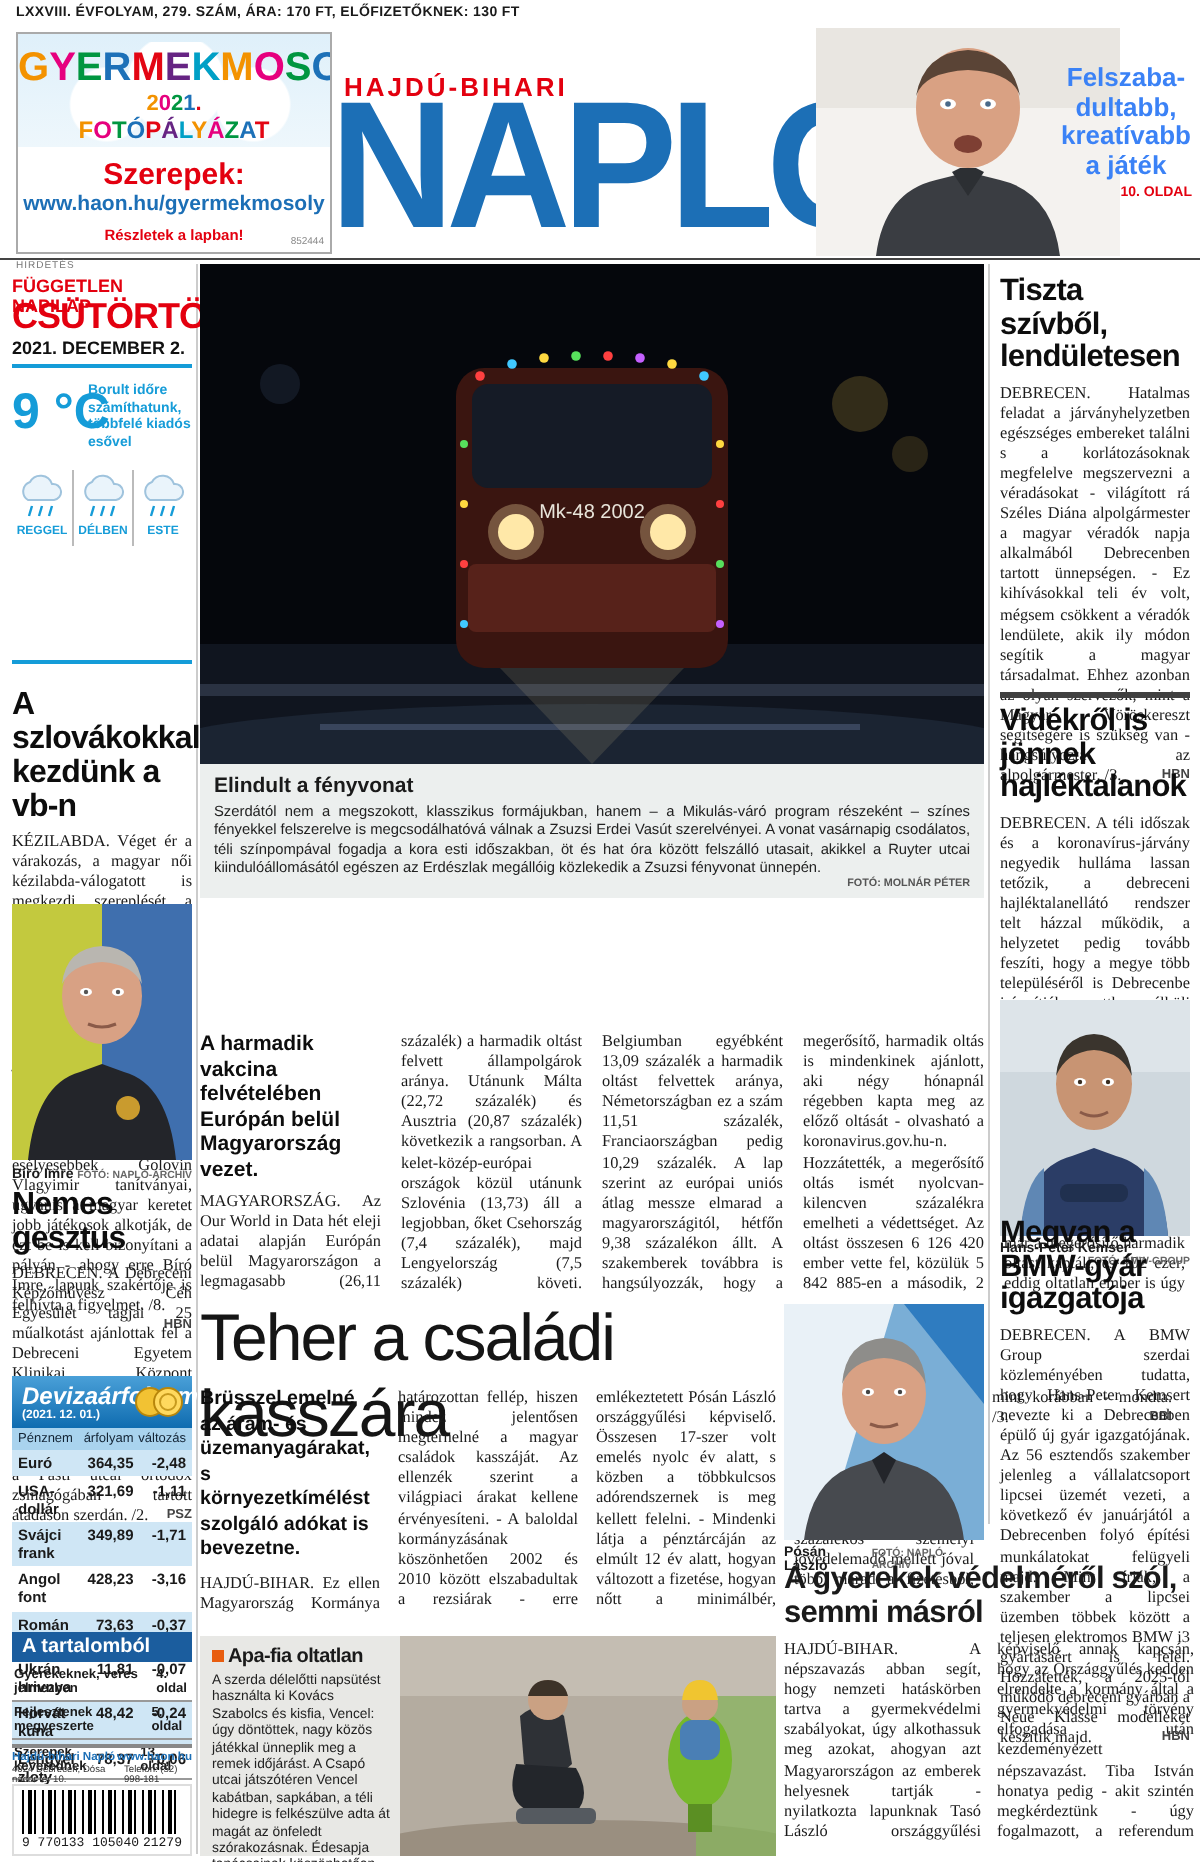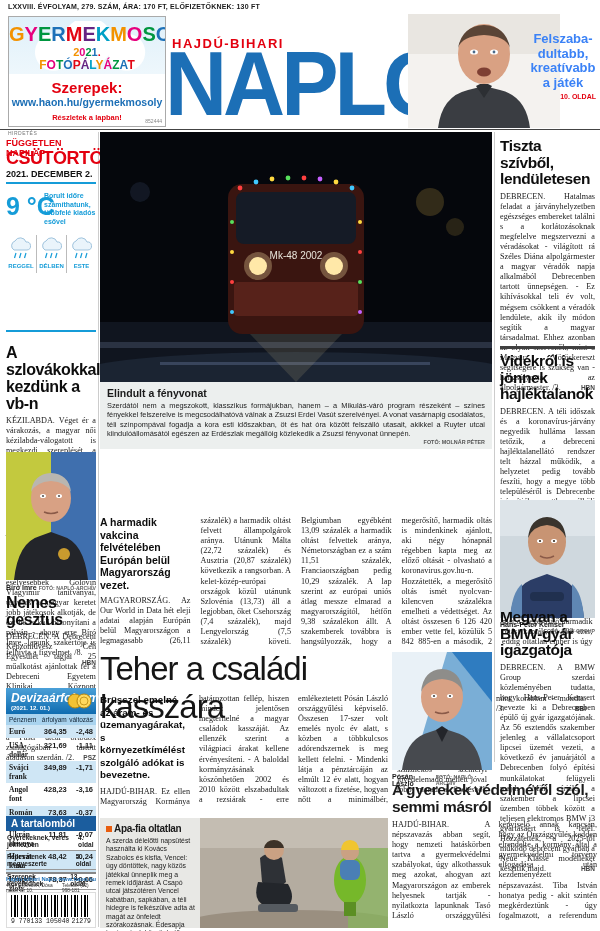--- a/index.html
+++ b/index.html
@@ -67,21 +67,21 @@
   
   .forex { top:688px; }
   .fxhead { background:linear-gradient(180deg,#4aa0d8,#0f6cb0); color:#fff; padding:3px 5px 2px; position:relative; height:26px;}
   .fxtitle { font-size:12px; font-weight:bold; font-style:italic;}
   .fxdate { font-size:6px; font-weight:bold;}
   .coins { position:absolute; right:4px; top:4px; width:26px; height:18px;}
   .fxcols { display:flex; background:#a9d3ee; font-size:6.5px; color:#123; padding:2px 3px;}
   .fxcols span:nth-child(1){flex:1.2;} .fxcols span:nth-child(2){flex:1; text-align:right;} .fxcols span:nth-child(3){flex:1; text-align:right;}
   .fxrow { display:flex; font-size:7.5px; font-weight:bold; padding:2.2px 3px; }
   .fxrow:nth-child(odd){ background:#cfe6f5; }
-  .fxrow span:nth-child(1){flex:1.2;font-family:Liberation Serif, serif;} .fxrow span:nth-child(2){flex:1; text-align:right;} .fxrow span:nth-child(3){flex:1; text-align:right;}
+  .fxrow span:nth-child(1){flex:1.2;} .fxrow span:nth-child(2){flex:1; text-align:right;} .fxrow span:nth-child(3){flex:1; text-align:right;}
 
   
   .toc { top:816px; }
   .tochead { background:#1b5d9e; color:#fff; font-size:10px; font-weight:bold; padding:2px 5px; }
   .tocitem { display:flex; justify-content:space-between; font-size:6.6px; font-weight:bold; padding:2.5px 1px 2px; border-bottom:1px solid #999;}
   .pub { top:872px; border-top:2px solid #888; padding-top:2px;}
   .pubrow1 { display:flex; justify-content:space-between; font-size:5.8px; font-weight:bold; color:#1c6fb6;}
   .pubrow2 { display:flex; justify-content:space-between; font-size:4.8px; color:#333; margin-top:1px;}
   .barcode { top:892px; height:36px; background:#fff; border:1px solid #ddd; padding:2px 4px 0;}
   .bars { height:22px; background:repeating-linear-gradient(90deg,#000 0 1px,#fff 1px 3px,#000 3px 5px,#fff 5px 6px,#000 6px 7px,#fff 7px 10px);}

